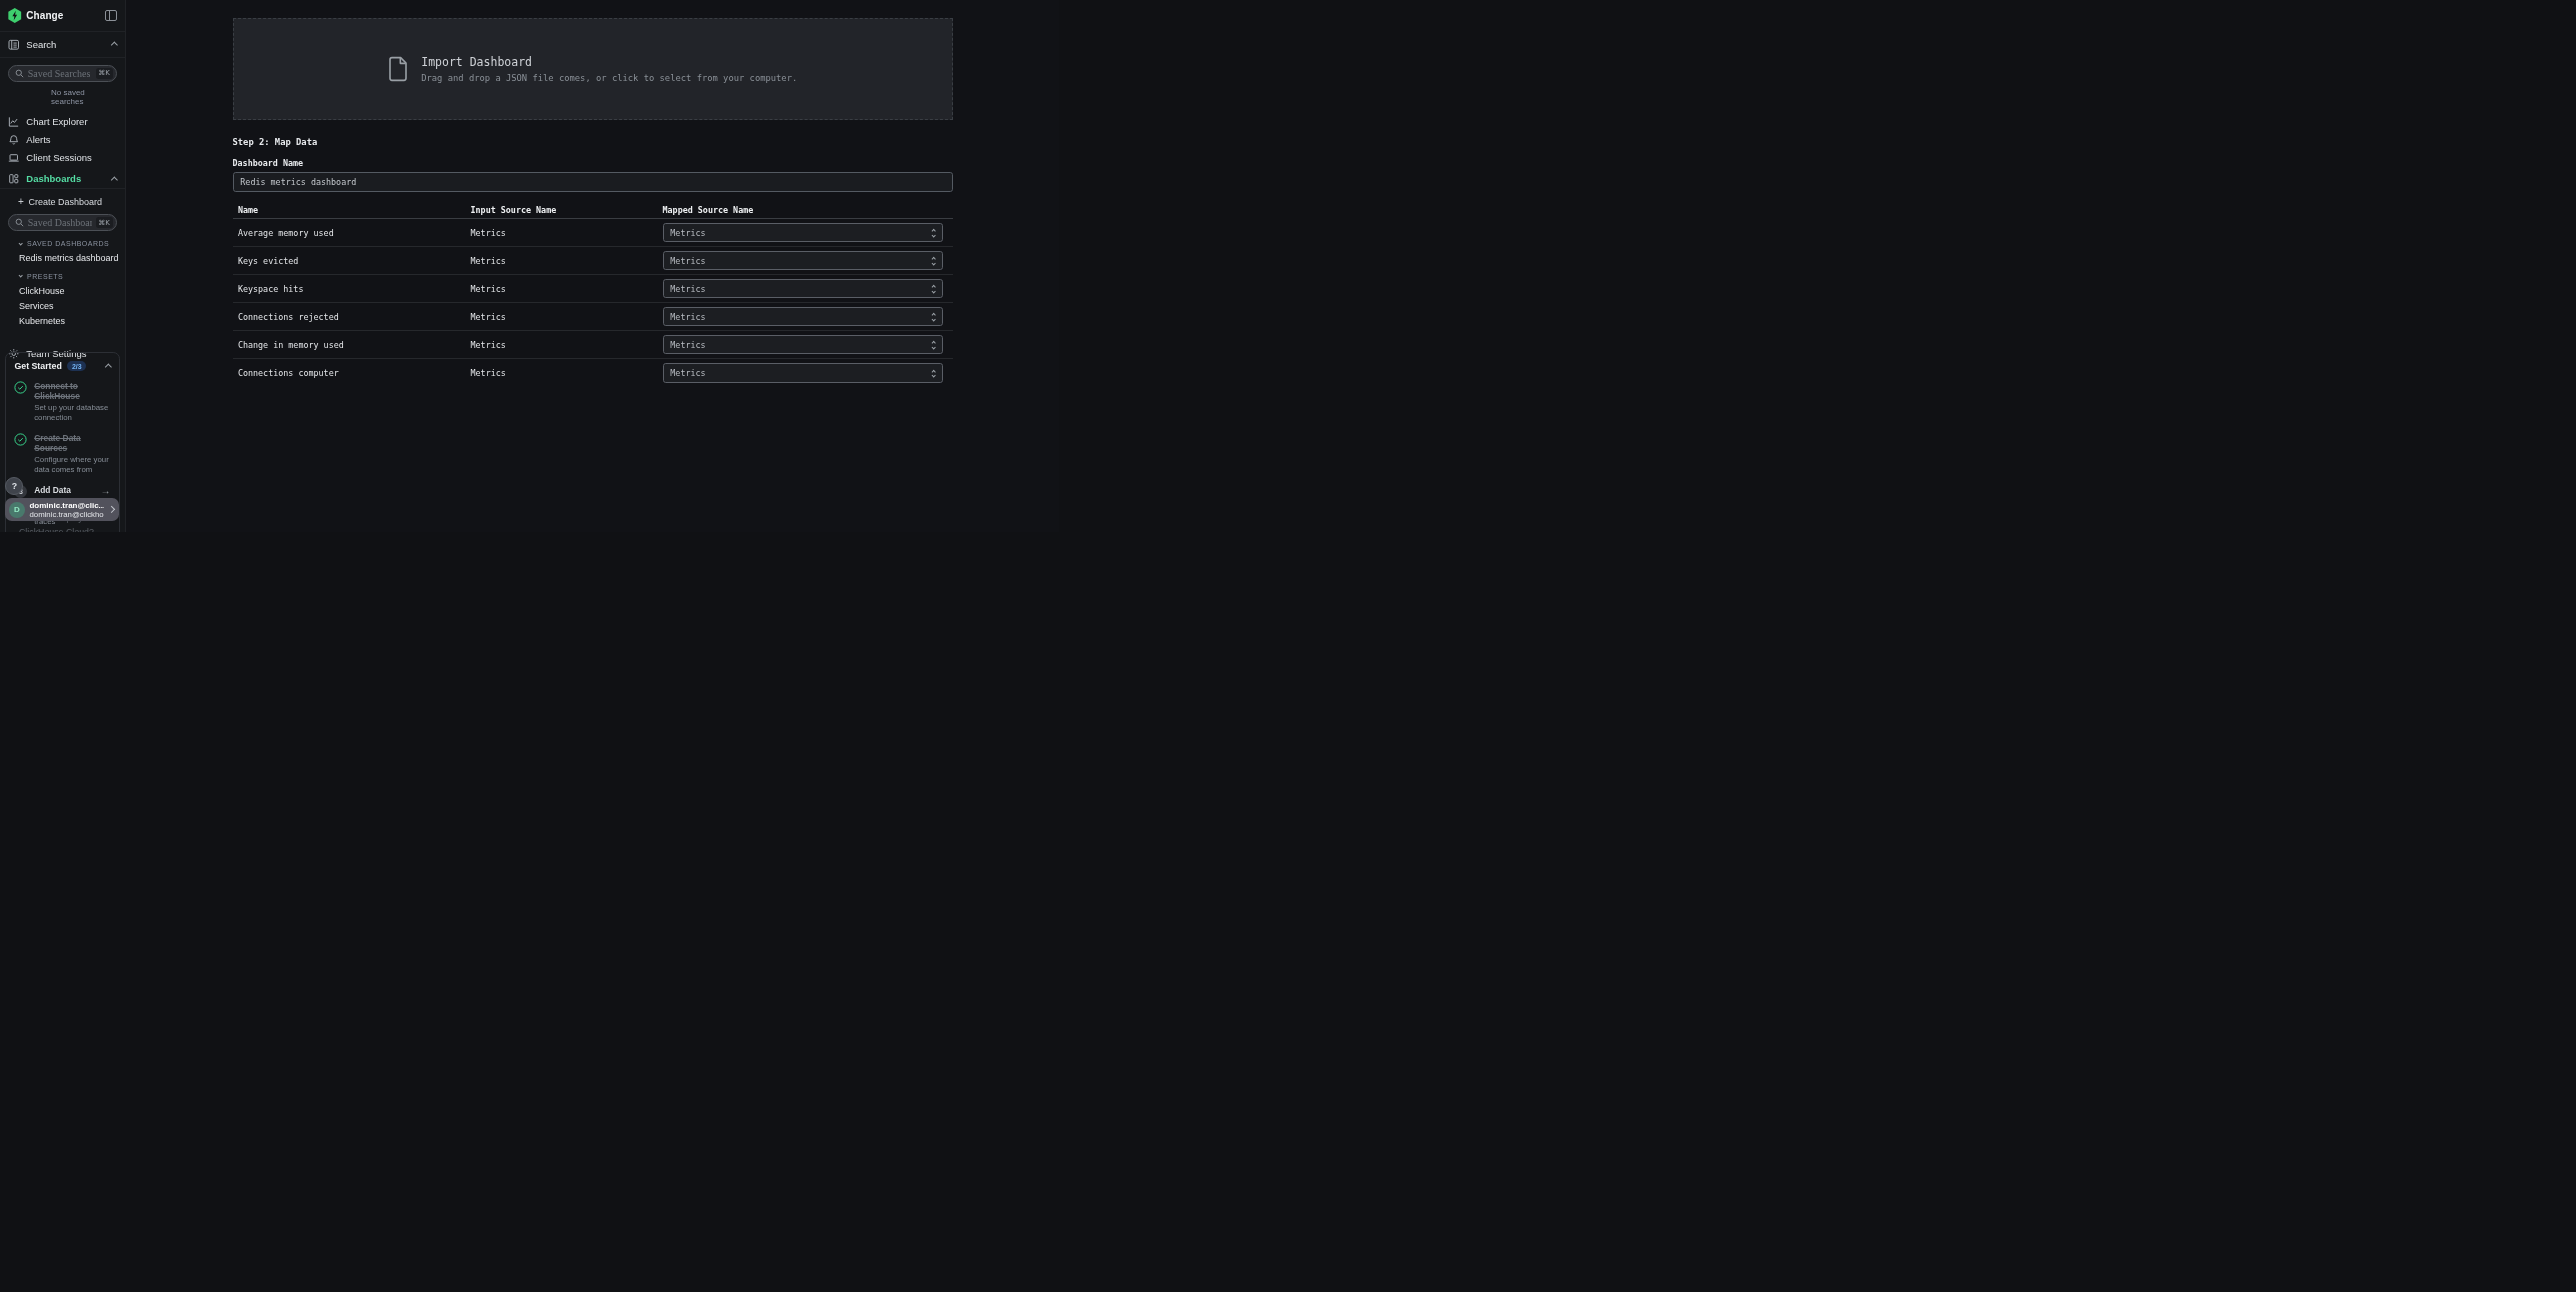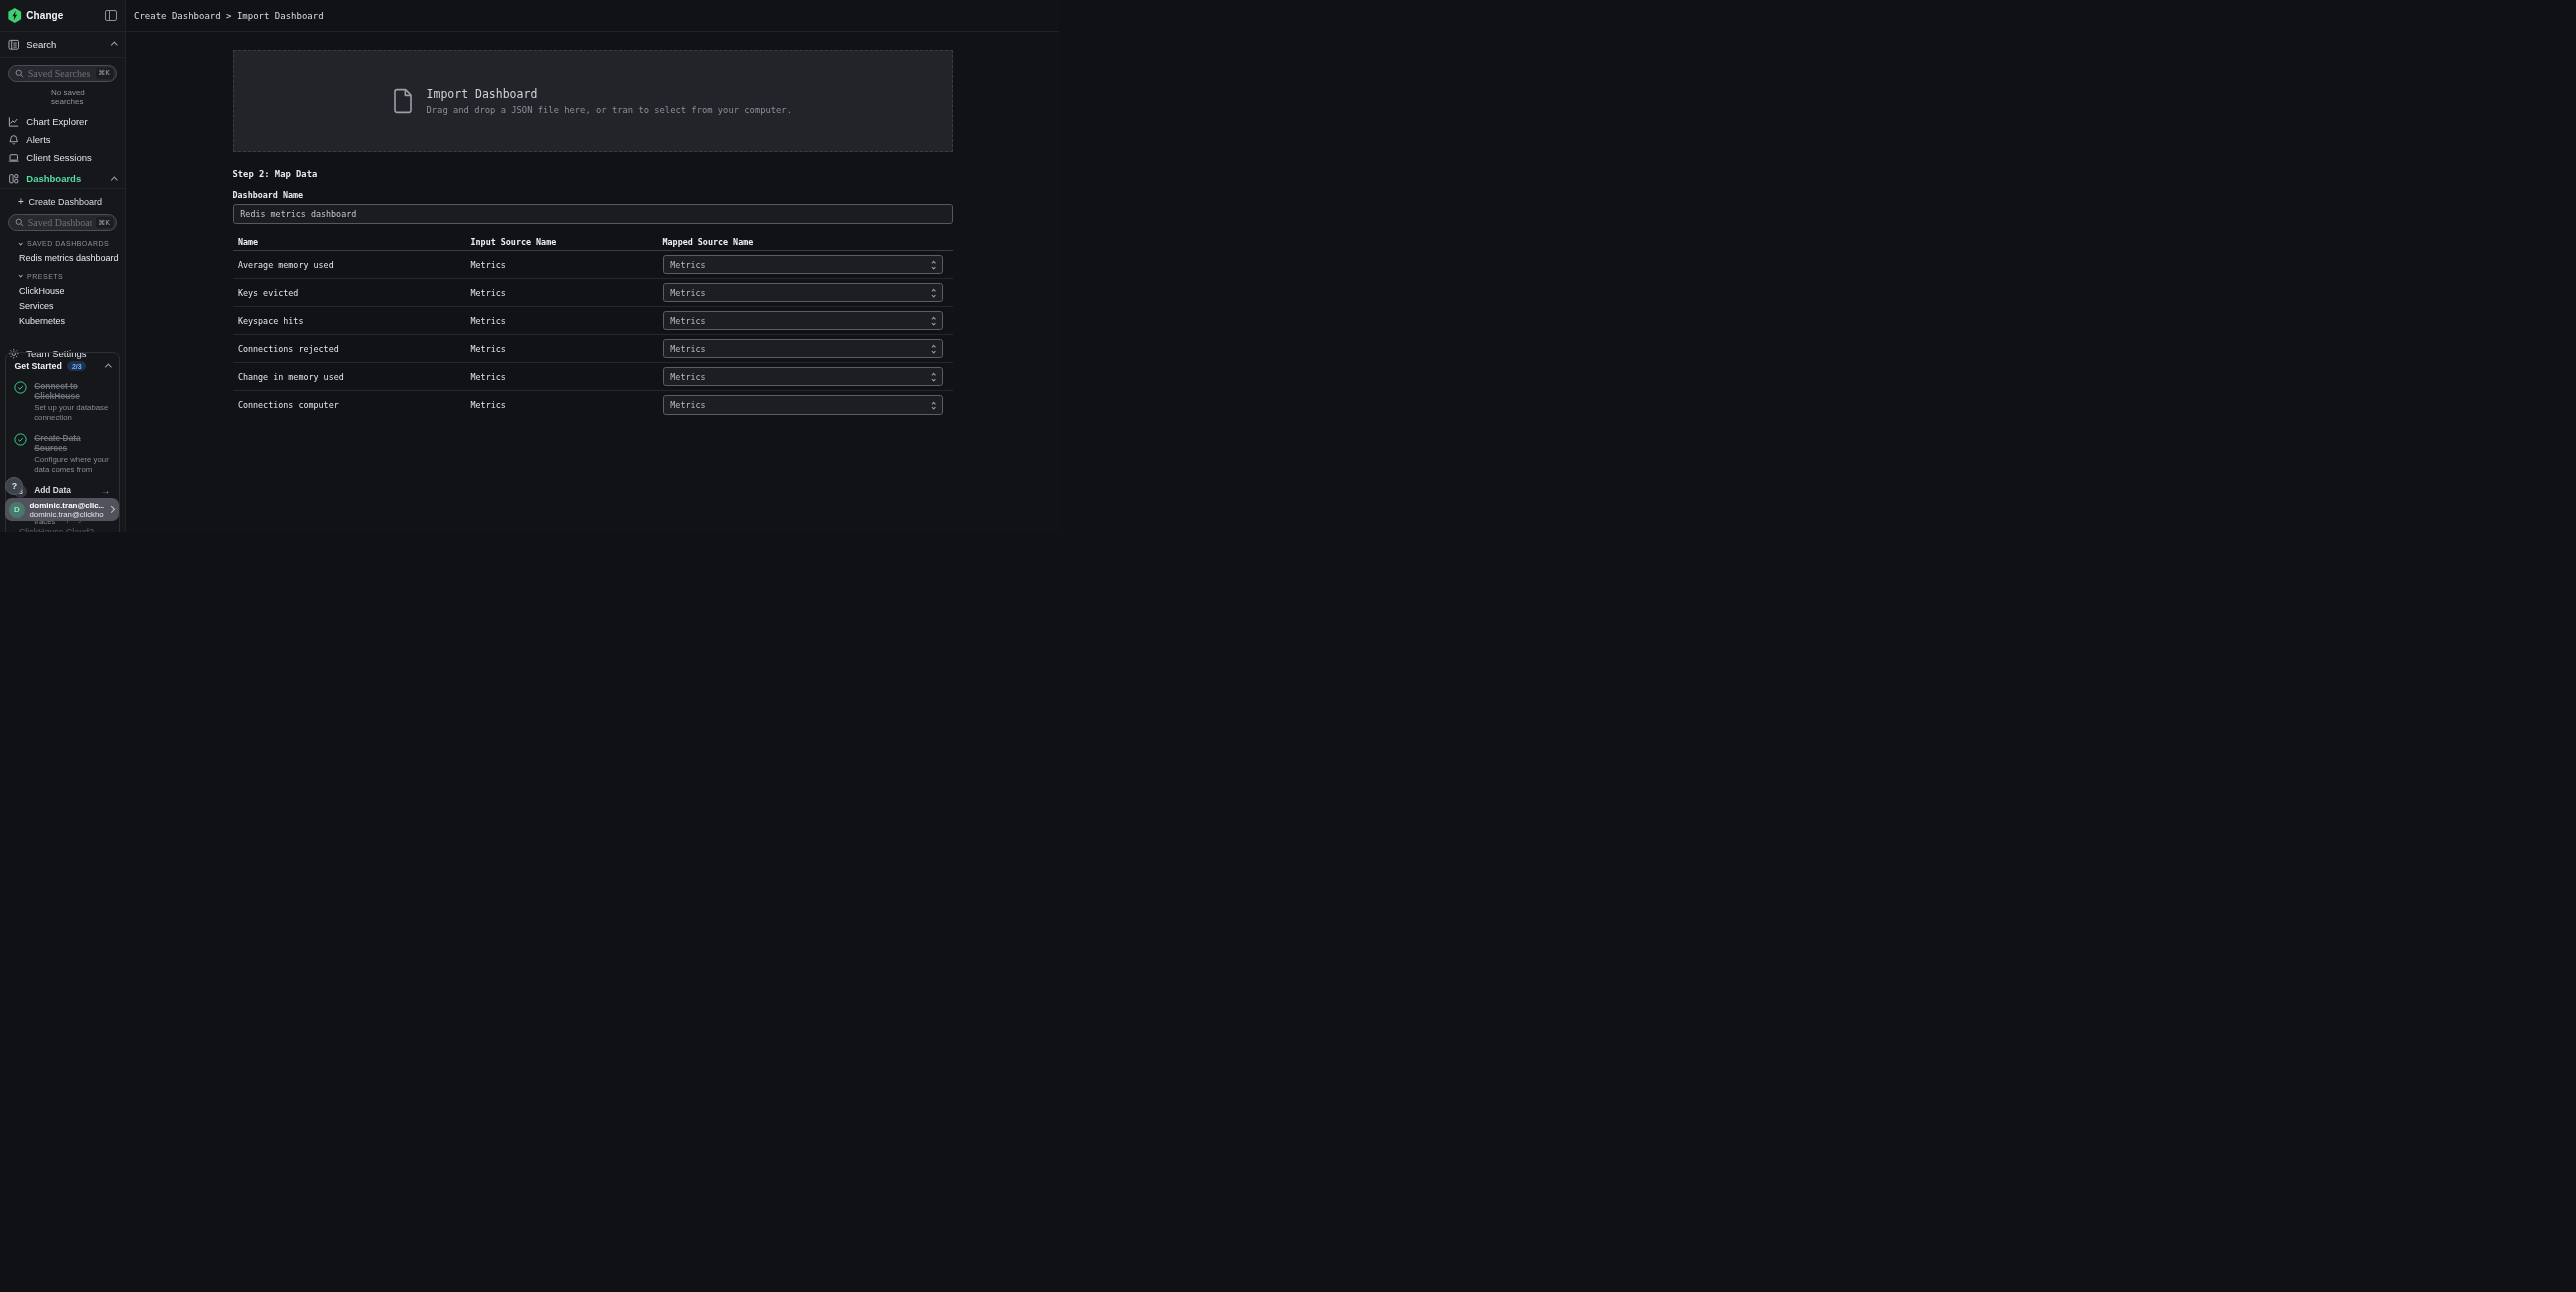--- a/index.html
+++ b/index.html
@@ -327,39 +327,34 @@
         <div class="user-name">dominic.tran@clic...</div>
         <div class="user-email">dominic.tran@clickho...</div>
       </span>
       <i class="chev right"></i>
     </div>
 
   </aside>
 
   <div class="main">
 
-    <div class="topbar">
-      <span class="breadcrumb mono">
-        <span>Create Dashboard</span><span class="sep">&gt;</span><span>Import Dashboard</span>
-      </span>
-    </div>
 
     <div class="content">
       <div class="container">
 
         <div class="dropzone mono">
           <span>
             <svg viewBox="0 0 30 38" width="20" height="26" fill="none" stroke="#9aa0a6" stroke-width="2.4" stroke-linejoin="round">
               <path d="M3 5 a3 3 0 0 1 3-3 H19 L27 10 V33 a3 3 0 0 1-3 3 H6 a3 3 0 0 1-3-3 Z"></path>
               <path d="M18.5 2.5 V10.5 H26.5"></path>
             </svg>
           </span>
           <span>
             <div class="dz-title">Import Dashboard</div>
-            <div class="dz-sub">Drag and drop a JSON file here, or tran to select from your computer.</div>
+            <div class="dz-sub">Drag and drop a JSON file comes, or click to select from your computer.</div>
           </span>
         </div>
 
         <div class="step-title mono">Step 2: Map Data</div>
 
         <div class="field-label mono">Dashboard Name</div>
         <input class="name-input" type="text" value="Redis metrics dashboard" style="">
 
         <div class="table mono">
           <div class="trow thead">

